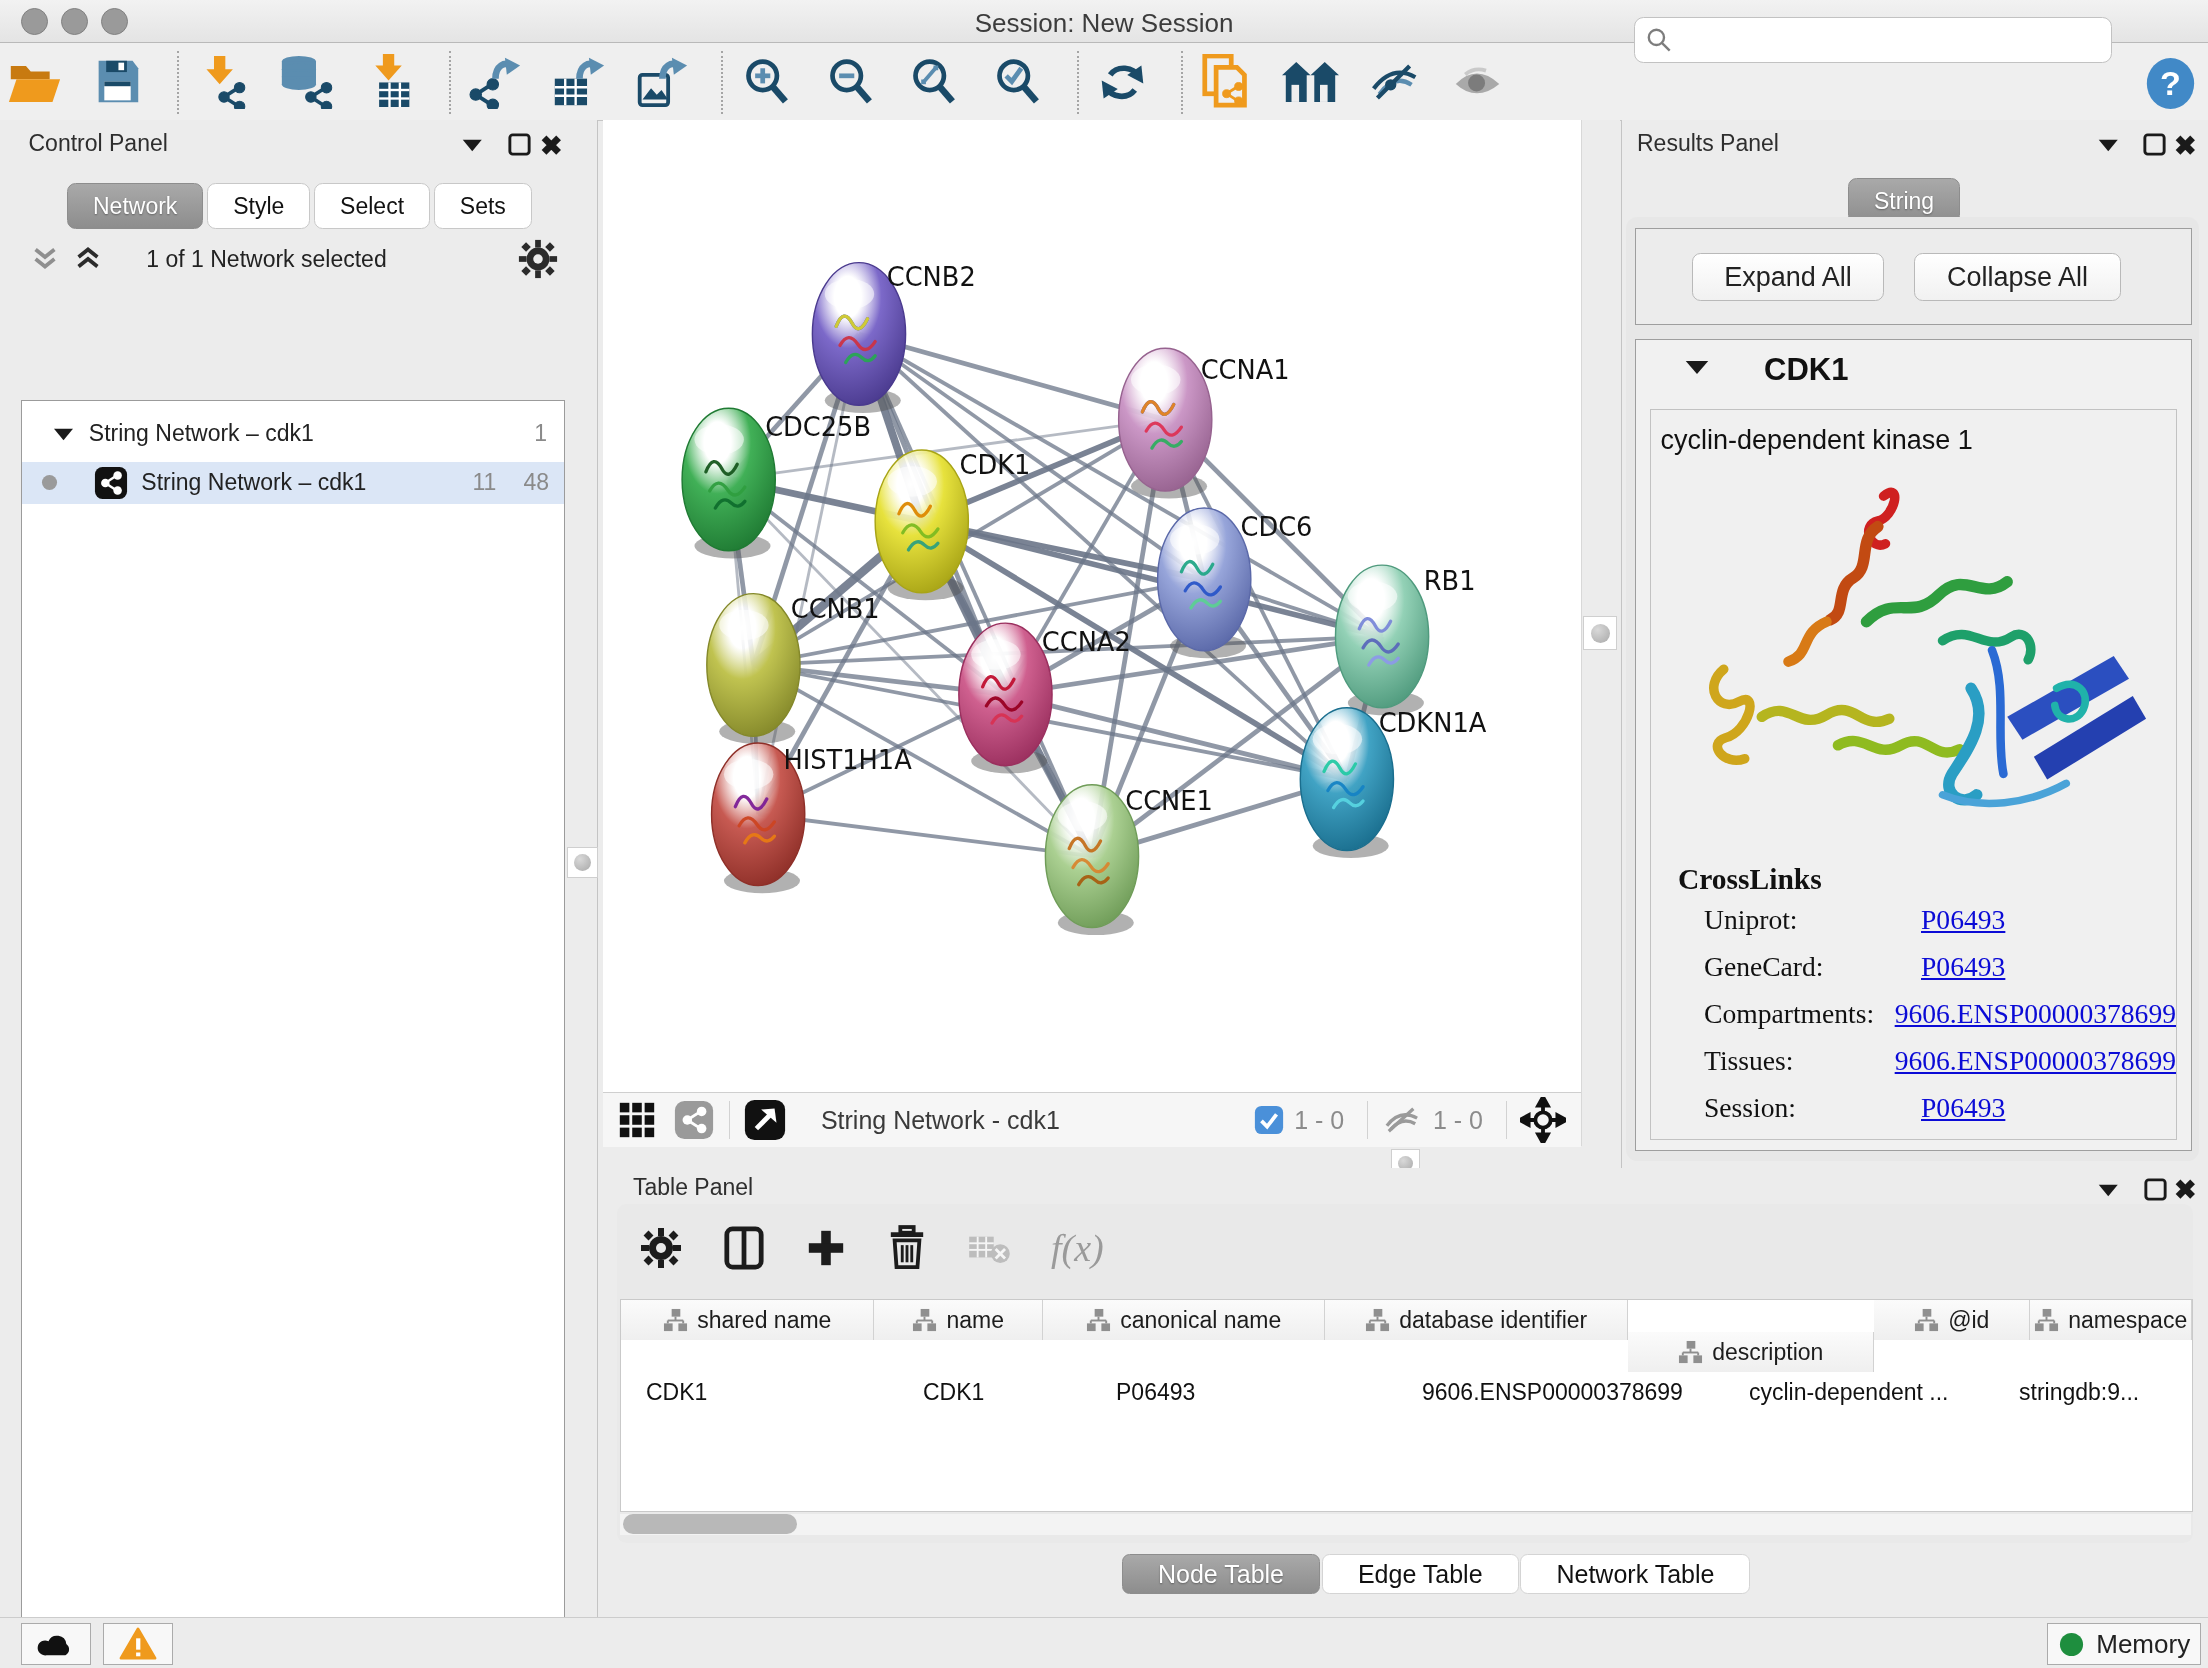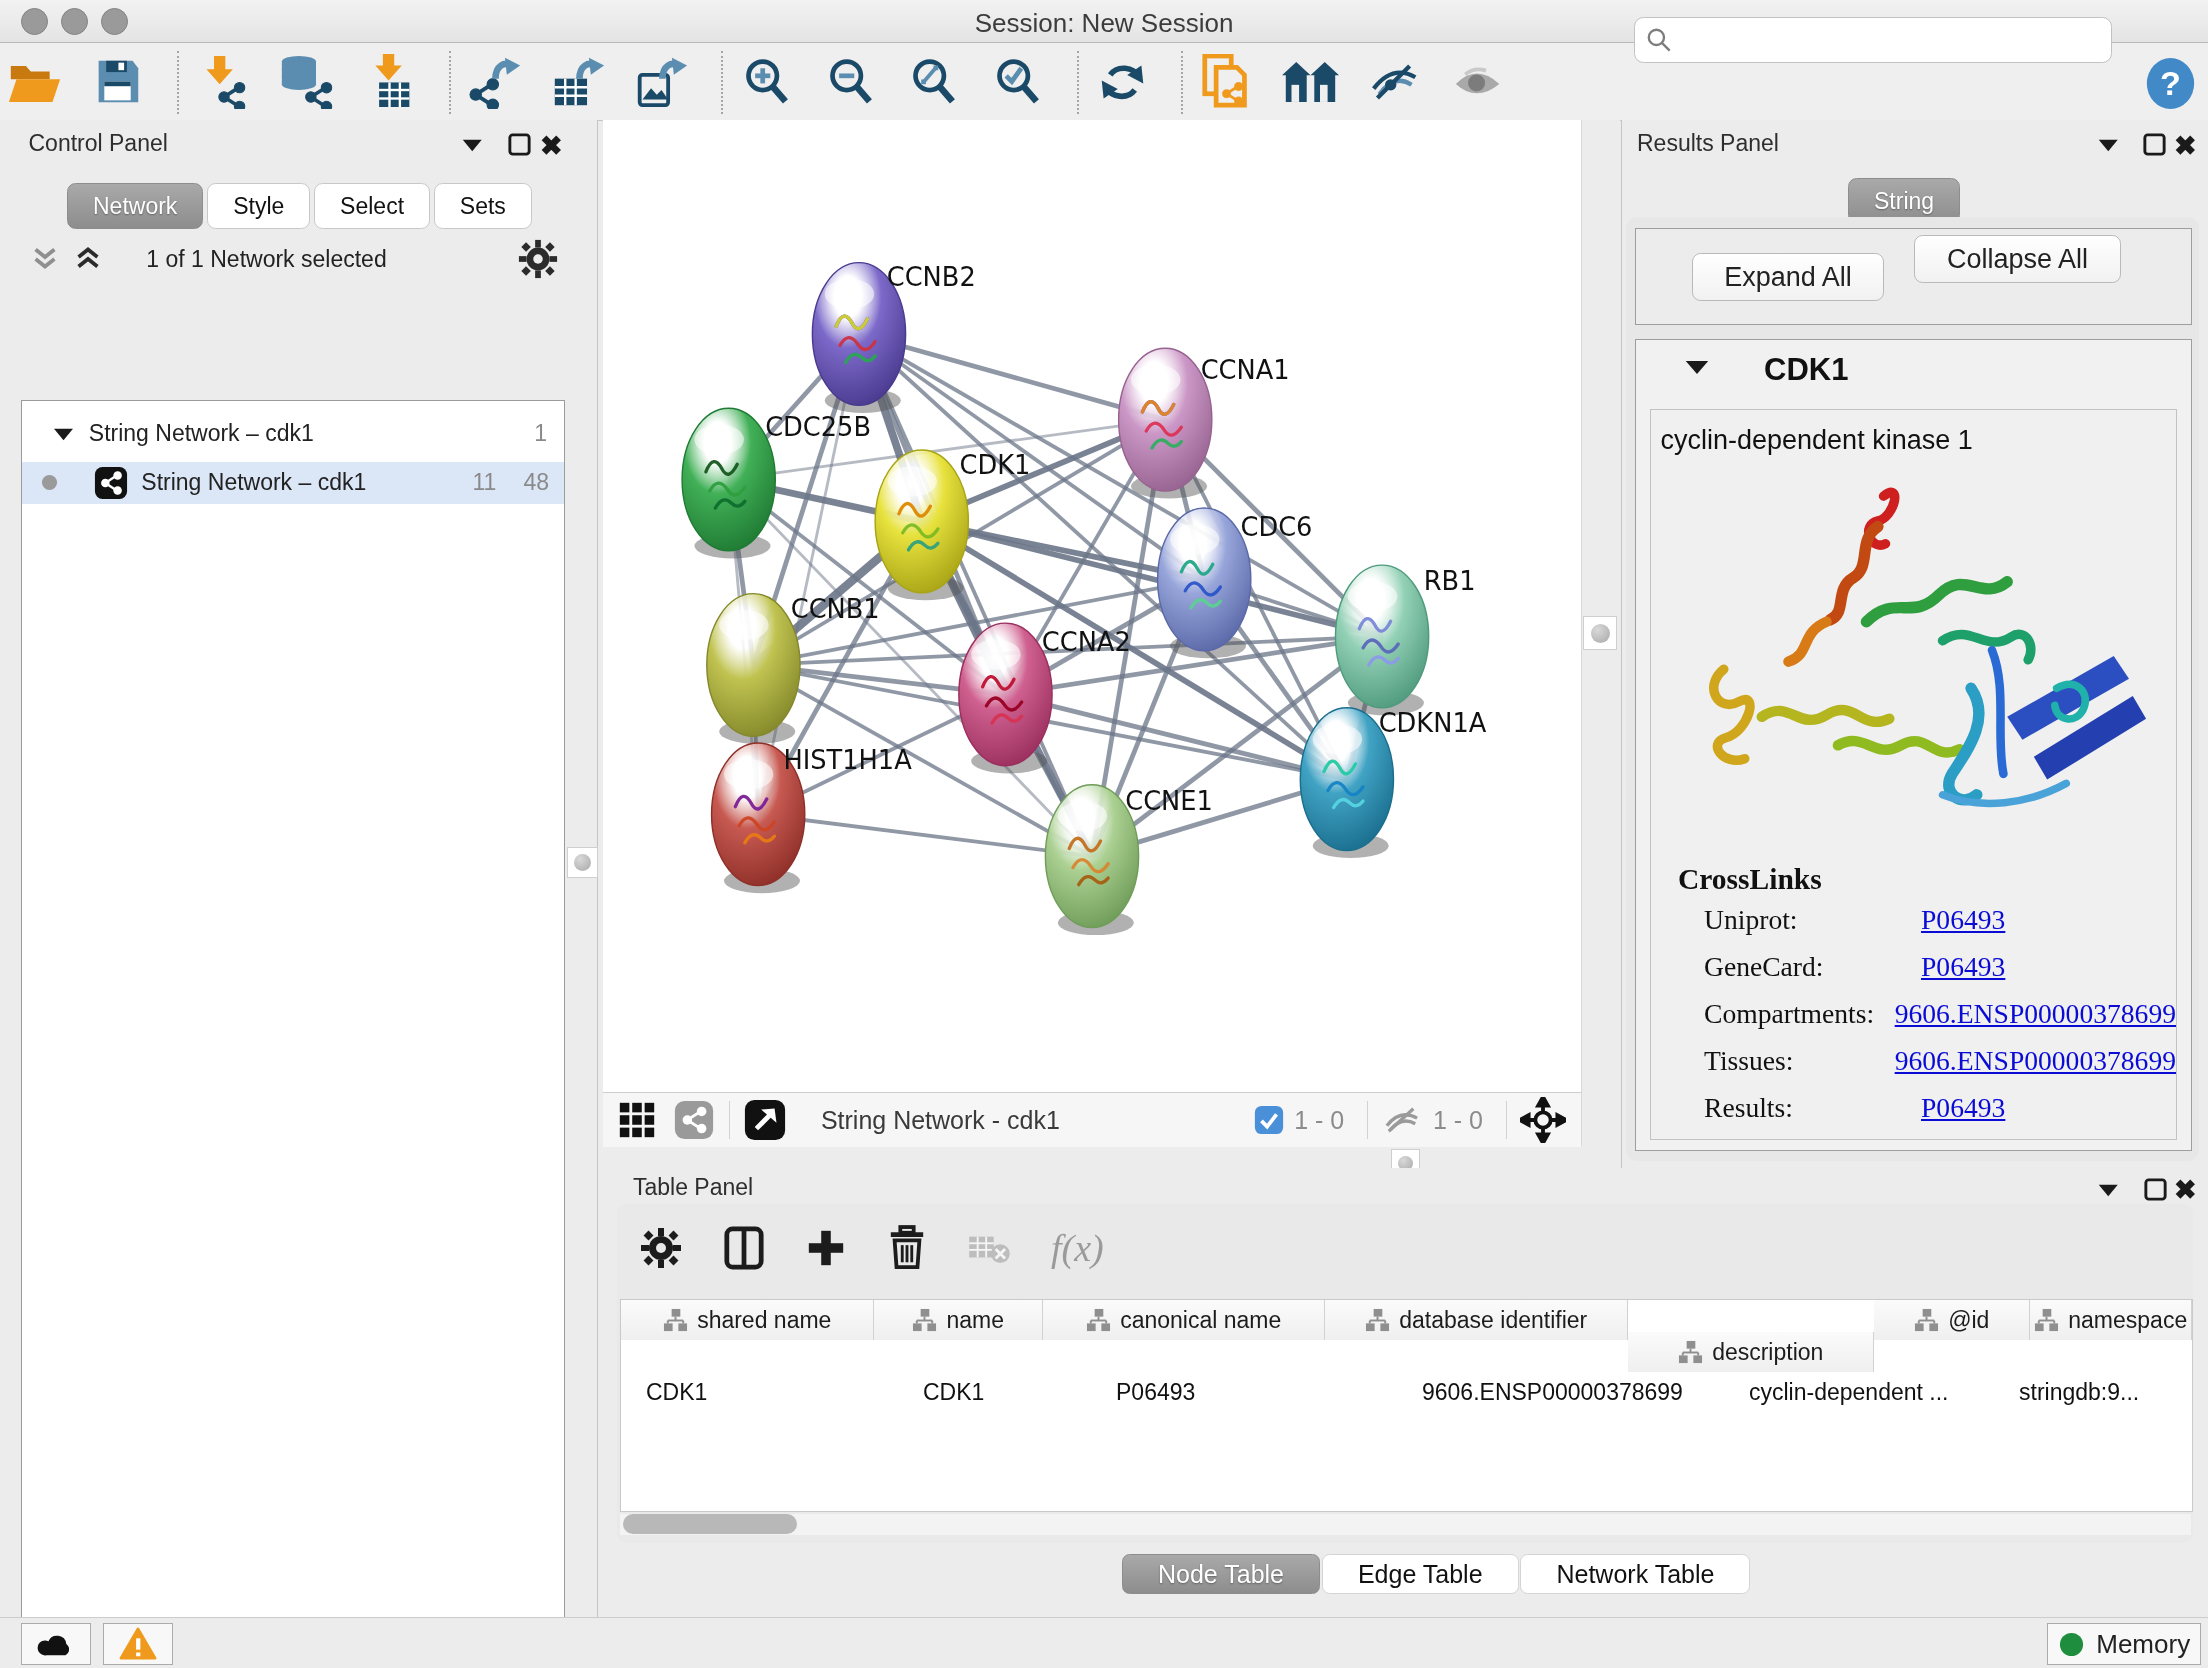--- a/index.html
+++ b/index.html
@@ -696,21 +696,21 @@
       <svg width="27" height="27" viewBox="0 0 28 28">
         <rect x="4" y="4" width="20" height="20" fill="none" stroke="#1a1a1a" stroke-width="3" rx="3"></rect>
       </svg>
     </div>
   <div class="abs pctl" style="left:552px;top:9.5px;font-size:27px">✖</div>
   <div class="abs tab sel" style="left:226px;top:44px">String</div>
 </div>
 <div class="abs res-outer"></div>
 <div class="abs res-box1"></div>
 <div class="abs rbtn" style="left:1692px;top:253px;width:190px">Expand All</div>
-<div class="abs rbtn" style="left:1914px;top:235px;width:205px">Collapse All</div>
+<div class="abs rbtn" style="left:1914px;top:253px;width:205px">Collapse All</div>
 <div class="abs res-box2"></div>
 <div class="abs" style="left:1682px;top:354px">
     <svg width="30" height="25" viewBox="0 0 32 26">
       <polygon points="4,7 28,7 16,21" fill="#1a1a1a"></polygon>
     </svg>
   </div>
 <div class="abs" style="left:1764px;top:352px;font-size:31px;font-weight:bold;color:#111">CDK1</div>
 <div class="abs res-inner">
   <div style="font-size:27px;color:#111;margin:15px 0 0 9.5px">cyclin-dependent kinase 1</div>
   <svg width="514" height="390" viewBox="0 0 540 410" style="margin:3.8px auto 0 auto">
@@ -743,21 +743,21 @@
       </div>
       <div style="display: flex; margin-bottom: 15px;">
         <span class="xl-label" style="width:217px">Compartments:</span>
       <span class="xl-link">9606.ENSP00000378699</span>
       </div>
       <div style="display: flex; margin-bottom: 15px;">
         <span class="xl-label" style="width:217px">Tissues:</span>
       <span class="xl-link">9606.ENSP00000378699</span>
       </div>
       <div style="display: flex; margin-bottom: 15px;">
-        <span class="xl-label" style="width:217px">Results:</span>
+        <span class="xl-label" style="width:217px">Session:</span>
       <span class="xl-link">P06493</span>
       </div>
     </div>
 </div>
 
 <div class="abs" style="left:599px;top:1168px;width:1609px;height:449px;background:#ececec">
   <div class="abs phead" style="left:34px;top:5.7px">Table Panel</div>
   <div class="abs" style="left:1495px;top:9.5px">
       <svg width="28.5" height="23" viewBox="0 0 30 24">
         <polygon points="5,7 25,7 15,19" fill="#1a1a1a"></polygon>

